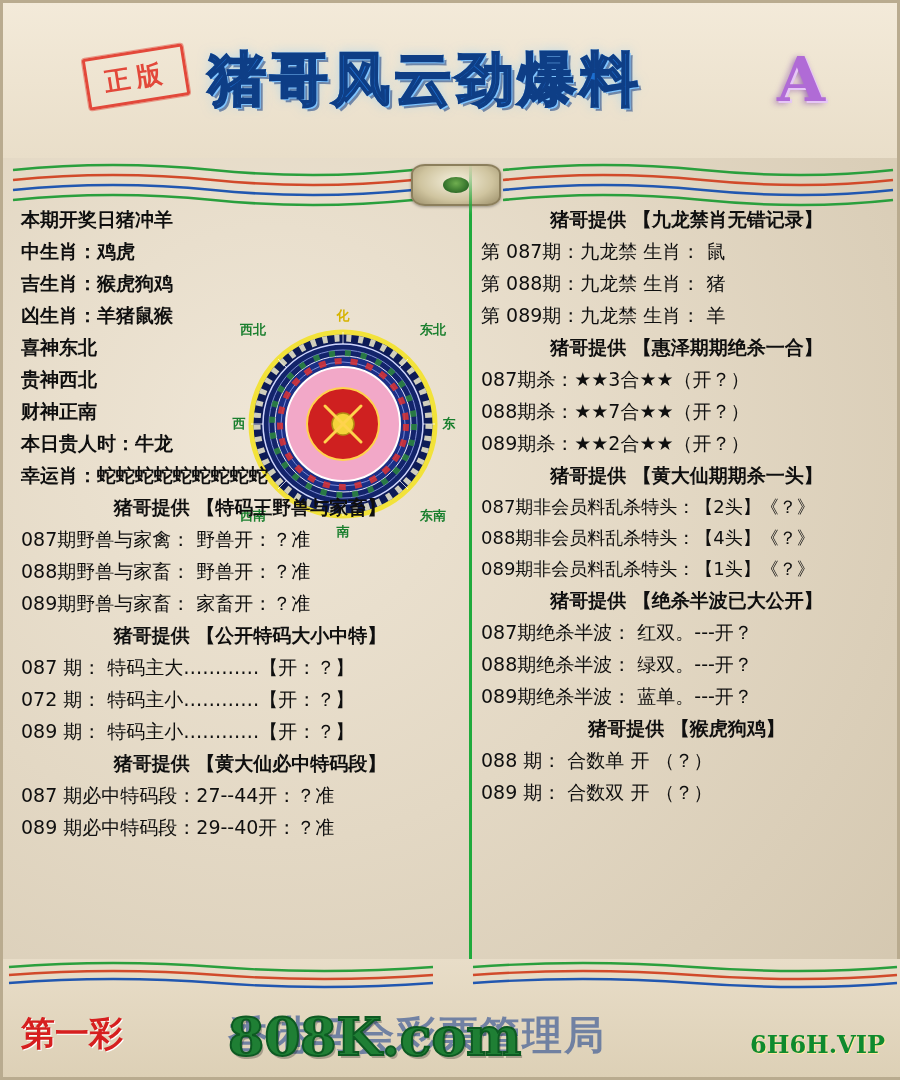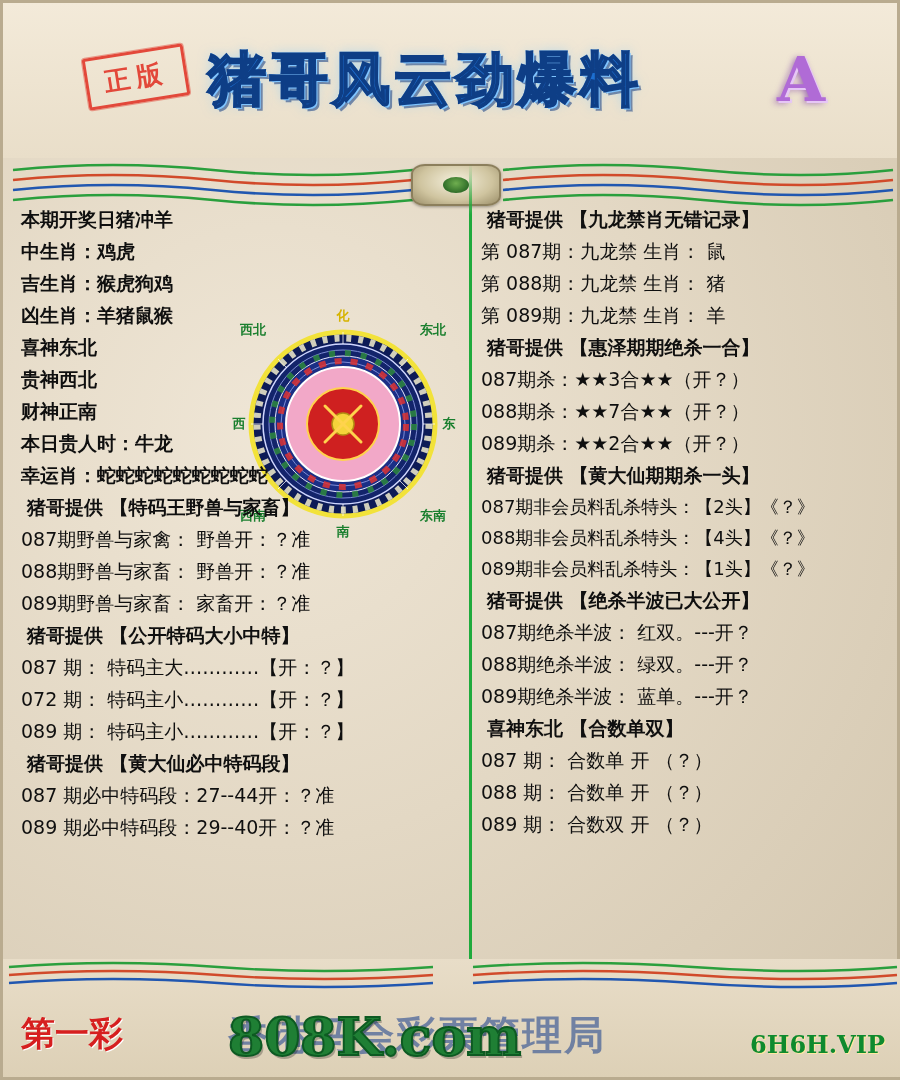--- a/index.html
+++ b/index.html
@@ -81,21 +81,21 @@
     position:absolute;left:466px;top:-46px;width:3px;height:845px;
     background:linear-gradient(180deg,rgba(40,170,60,0) 0%,#1faa3c 6%,#1faa3c 94%,rgba(40,170,60,0) 100%);
   }
   .line{
     font-size:19px;color:#0f0f0f;line-height:1;
     margin:0 0 13px 0;white-space:nowrap;
     font-family:"DejaVu Sans","Liberation Sans",sans-serif;
   }
   .line.bold{font-weight:bold;}
   .line.sm{font-size:18px;}
-  .pad{padding-left:6px;}
+  .pad{padding-left:6px;text-align:center;}
   
   #wheel{
     position:absolute;left:222px;top:96px;width:236px;height:236px;
   }
   
   #footer{
     position:absolute;left:0;bottom:0;width:900px;height:118px;
     background:linear-gradient(180deg,#e8ddc8 0%,#ddd0b6 100%);
     overflow:hidden;
   }
@@ -239,22 +239,21 @@
       <div class="line">088期杀：★★7合★★（开？）</div>
       <div class="line">089期杀：★★2合★★（开？）</div>
       <div class="line bold pad">猪哥提供 【黄大仙期期杀一头】</div>
       <div class="line sm">087期非会员料乱杀特头：【2头】《？》</div>
       <div class="line sm">088期非会员料乱杀特头：【4头】《？》</div>
       <div class="line sm">089期非会员料乱杀特头：【1头】《？》</div>
       <div class="line bold pad">猪哥提供 【绝杀半波已大公开】</div>
       <div class="line">087期绝杀半波： 红双。---开？</div>
       <div class="line">088期绝杀半波： 绿双。---开？</div>
       <div class="line">089期绝杀半波： 蓝单。---开？</div>
-      <div class="line bold pad">喜神东北 【合数单双】</div>
-      <div class="line">087 期： 合数单 开 （？）</div>
+      <div class="line bold pad">猪哥提供 【猴虎狗鸡】</div>
       <div class="line">088 期： 合数单 开 （？）</div>
       <div class="line">089 期： 合数双 开 （？）</div>
     </div>
   </div>
 
   <div id="footer">
     <svg class="foot-wave" viewBox="0 0 900 30" preserveAspectRatio="none">
       <g fill="none" stroke-width="2.4">
         <path d="M6 8 Q 110 0 215 8 T 430 8" stroke="#2a9f3d"></path>
         <path d="M6 16 Q 110 8 215 16 T 430 16" stroke="#d14a2a"></path>

